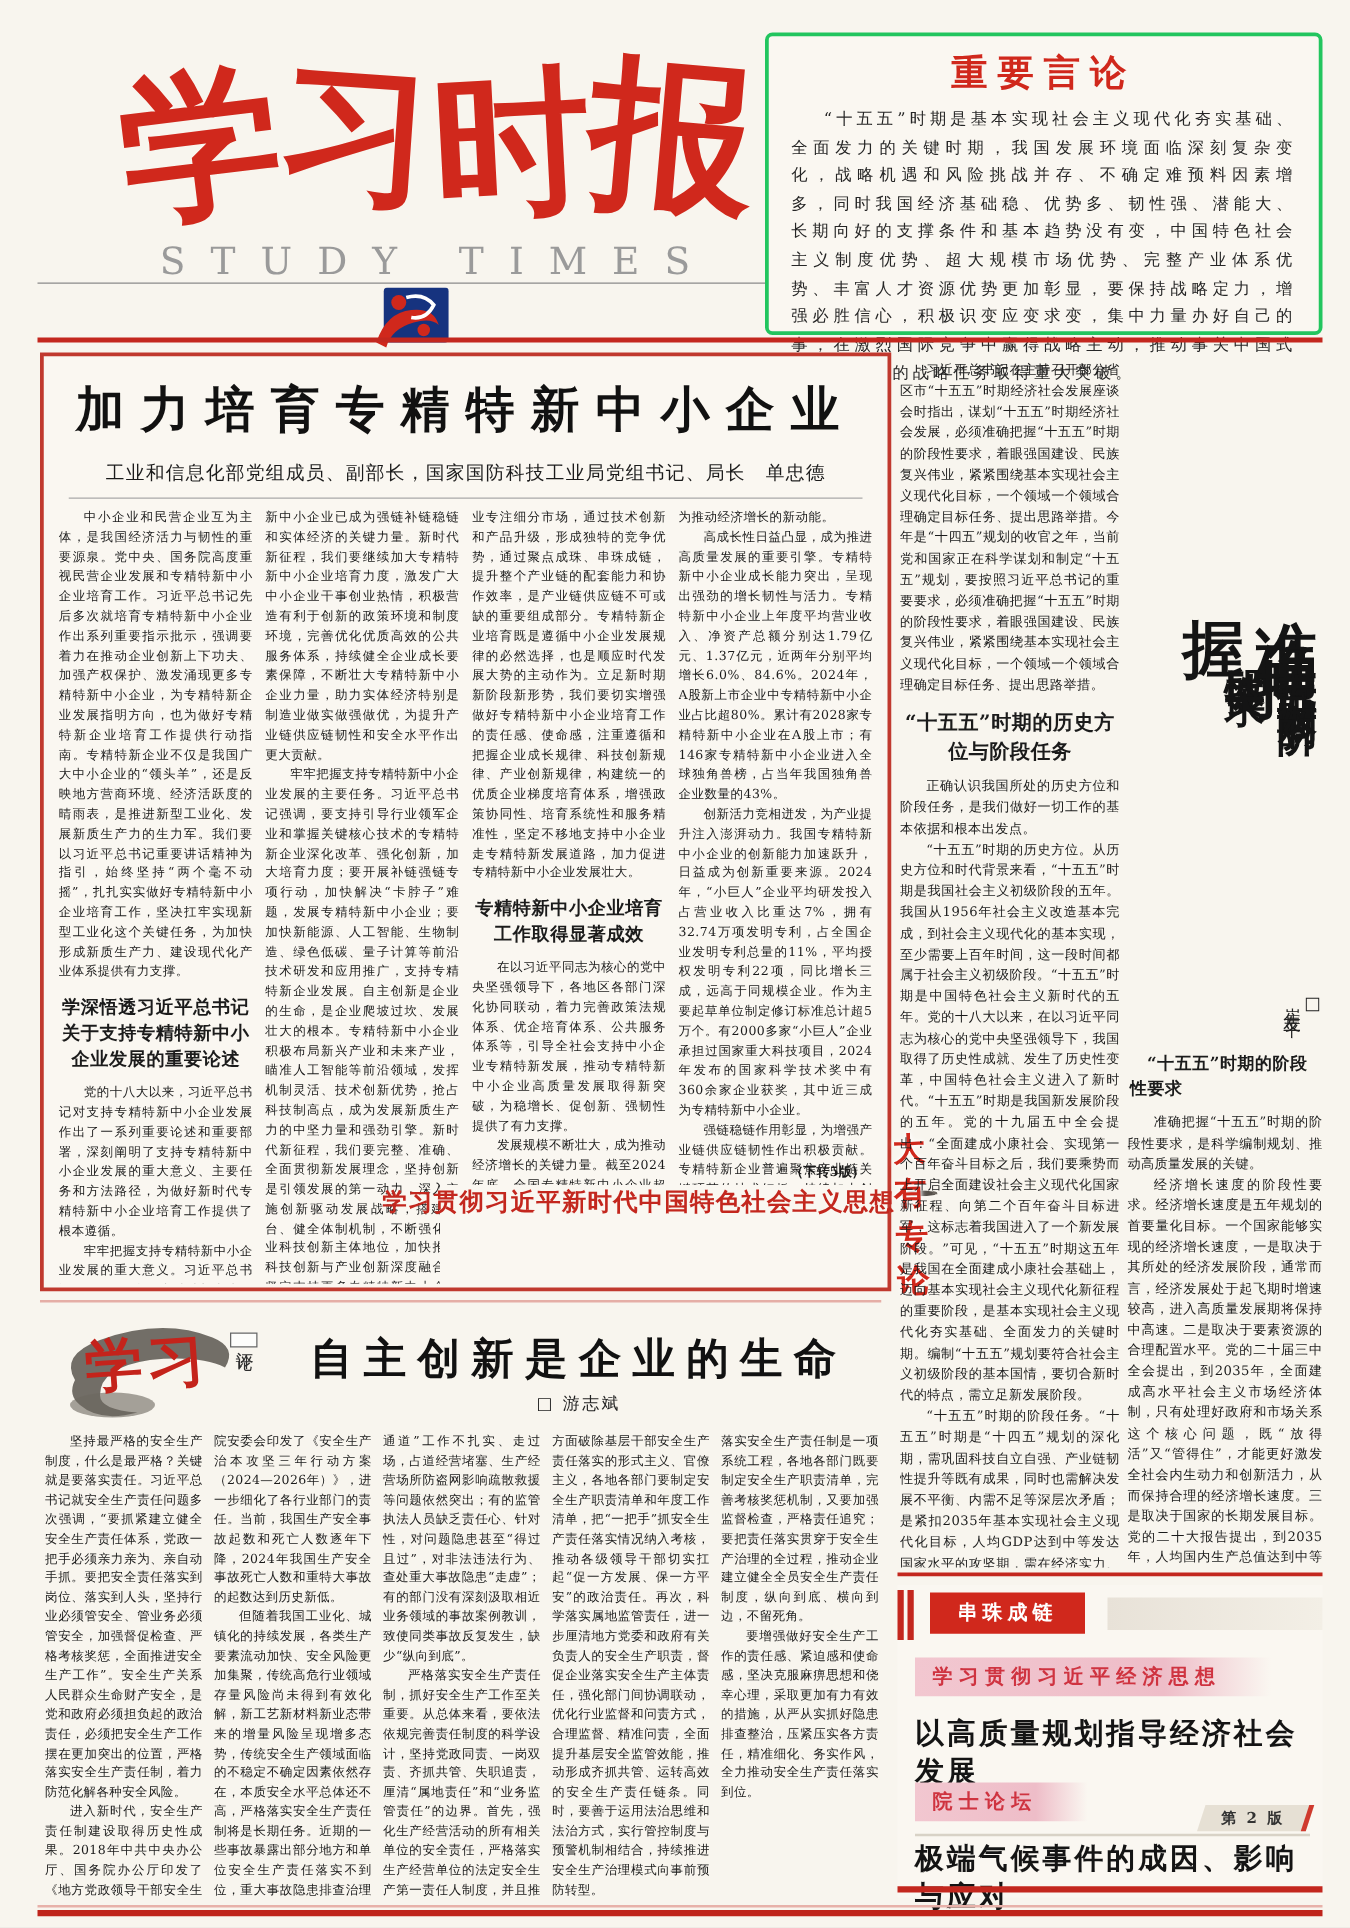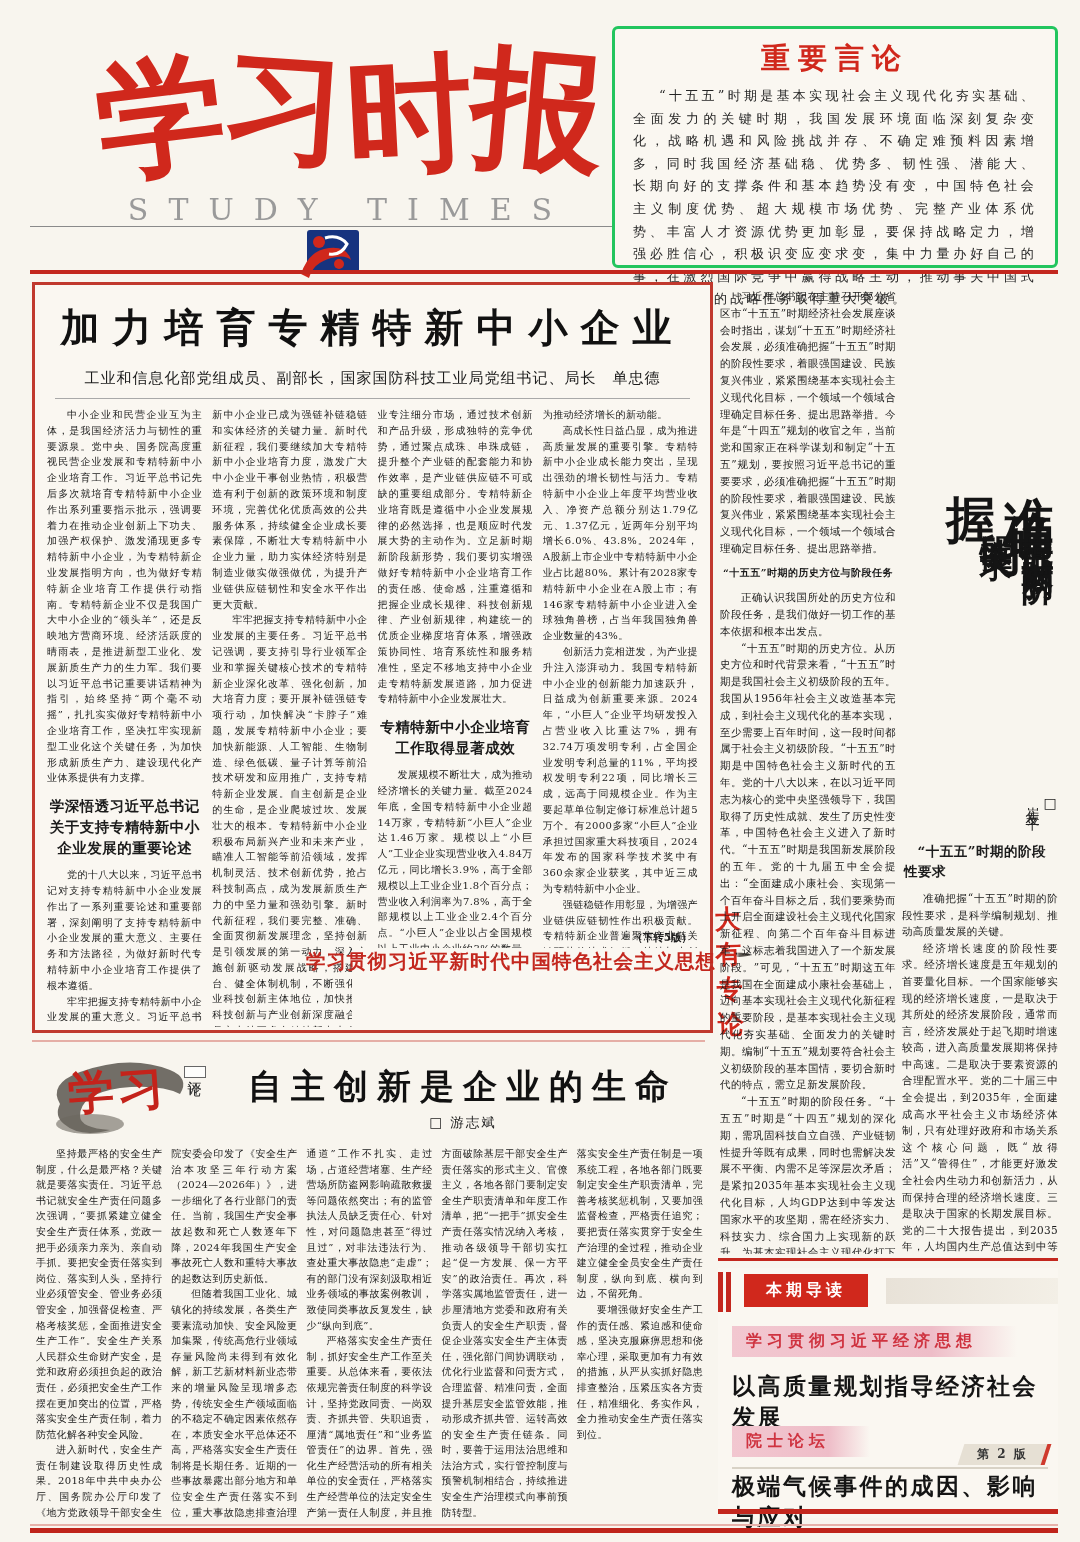--- a/index.html
+++ b/index.html
@@ -50,21 +50,21 @@
                display:flex;flex-direction:row;justify-content:center;}
   #banner-line{color:#c3271e;font-size:19.5px;font-weight:bold;letter-spacing:1px;font-family:"DejaVu Sans","Liberation Sans",sans-serif;white-space:nowrap;}
   #banner-brush{position:relative;margin-top:4px;width:250px;height:40px;display:flex;align-items:center;justify-content:center;}
   #banner-brush svg{position:absolute;inset:0;}
   #banner-brush .t{position:relative;color:#d0281c;font-size:26px;font-weight:bold;letter-spacing:8px;
                    text-shadow:0 0 3px #fff,0 0 5px #fff;transform:rotate(-2deg);}
 
   
   #right-art{position:absolute;left:720px;top:288px;width:338px;height:966px;display:flex;gap:6px;}
   #ra-left{width:176px;height:100%;overflow:hidden;font-size:10.5px;line-height:1.6;letter-spacing:.4px;text-align:justify;}
-  #ra-left .blk.sub{font-size:10px;}
+  #ra-left .blk.sub{font-size:16px;}
   #ra-right{width:156px;height:100%;position:relative;}
   #ra-head{position:absolute;top:0;right:0;height:545px;writing-mode:vertical-rl;display:flex;}
   .vt-main{font-size:50px;font-weight:bold;color:#141414;letter-spacing:16px;padding-top:168px;line-height:1.15;}
   .vt-sub{font-size:32px;font-weight:bold;color:#141414;letter-spacing:5px;padding-top:4px;line-height:1.3;margin-top:0;}
   .vt-byline{font-size:14px;color:#222;padding-top:238px;letter-spacing:6px;}
   #ra-body{position:absolute;top:545px;left:0;right:0;height:420px;overflow:hidden;
            font-size:10.5px;line-height:1.58;letter-spacing:.3px;text-align:justify;}
   #ra-body .blk.sub{font-size:13.5px;text-align:left;text-indent:1em;}
   #right-rule{position:absolute;left:718px;top:1258px;width:340px;height:3px;background:#c3271e;}
 
@@ -160,25 +160,26 @@
           <div class="blk p" data-name="paragraph">党的十八大以来，习近平总书记对支持专精特新中小企业发展作出了一系列重要论述和重要部署，深刻阐明了支持专精特新中小企业发展的重大意义、主要任务和方法路径，为做好新时代专精特新中小企业培育工作提供了根本遵循。</div>
           <div class="blk p" data-name="paragraph">牢牢把握支持专精特新中小企业发展的重大意义。习近平总书记在致2022全国专精特新中小企业发展大会的贺信中指出，希望专精特新中小企业聚焦主业，精耕细作，在提升产业链供应链稳定性、推动经济社会发展中发挥更加重要的作用。广大专精特</div>
         </div>
       <div class="mcol" data-name="article-column">
           <div class="blk cont" data-name="paragraph">新中小企业已成为强链补链稳链和实体经济的关键力量。新时代新征程，我们要继续加大专精特新中小企业培育力度，激发广大中小企业干事创业热情，积极营造有利于创新的政策环境和制度环境，完善优化优质高效的公共服务体系，持续健全企业成长要素保障，不断壮大专精特新中小企业力量，助力实体经济特别是制造业做实做强做优，为提升产业链供应链韧性和安全水平作出更大贡献。</div>
           <div class="blk p" data-name="paragraph">牢牢把握支持专精特新中小企业发展的主要任务。习近平总书记强调，要支持引导行业领军企业和掌握关键核心技术的专精特新企业深化改革、强化创新，加大培育力度；要开展补链强链专项行动，加快解决“卡脖子”难题，发展专精特新中小企业；要加快新能源、人工智能、生物制造、绿色低碳、量子计算等前沿技术研发和应用推广，支持专精特新企业发展。自主创新是企业的生命，是企业爬坡过坎、发展壮大的根本。专精特新中小企业积极布局新兴产业和未来产业，瞄准人工智能等前沿领域，发挥机制灵活、技术创新优势，抢占科技制高点，成为发展新质生产力的中坚力量和强劲引擎。新时代新征程，我们要完整、准确、全面贯彻新发展理念，坚持创新是引领发展的第一动力，深入实施创新驱动发展战略，搭建平台、健全体制机制，不断强化企业科技创新主体地位，加快推进科技创新与产业创新深度融合，坚定支持更多专精特新中小企业脱颖而出、持续涌现，在新领域新赛道跑出加速度。</div>
         </div>
       <div class="mcol" data-name="article-column">
           <div class="blk cont" data-name="paragraph">业专注细分市场，通过技术创新和产品升级，形成独特的竞争优势，通过聚点成珠、串珠成链，提升整个产业链的配套能力和协作效率，是产业链供应链不可或缺的重要组成部分。专精特新企业培育既是遵循中小企业发展规律的必然选择，也是顺应时代发展大势的主动作为。立足新时期新阶段新形势，我们要切实增强做好专精特新中小企业培育工作的责任感、使命感，注重遵循和把握企业成长规律、科技创新规律、产业创新规律，构建统一的优质企业梯度培育体系，增强政策协同性、培育系统性和服务精准性，坚定不移地支持中小企业走专精特新发展道路，加力促进专精特新中小企业发展壮大。</div>
           <div class="blk sub" data-name="section-subhead">专精特新中小企业培育工作取得显著成效</div>
+          <div class="blk p" data-name="paragraph">在以习近平同志为核心的党中央坚强领导下，各地区各部门深化协同联动，着力完善政策法规体系、优企培育体系、公共服务体系等，引导全社会支持中小企业专精特新发展，推动专精特新中小企业高质量发展取得新突破，为稳增长、促创新、强韧性提供了有力支撑。</div>
           <div class="blk p" data-name="paragraph">发展规模不断壮大，成为推动经济增长的关键力量。截至2024年底，全国专精特新中小企业超14万家，专精特新“小巨人”企业达1.46万家。规模以上“小巨人”工业企业实现营业收入4.84万亿元，同比增长3.9%，高于全部规模以上工业企业1.8个百分点；营业收入利润率为7.8%，高于全部规模以上工业企业2.4个百分点。“小巨人”企业以占全国规模以上工业中小企业约3%的数量，贡献了6%的营业收入和9.7%的利润，成</div>
         </div>
       <div class="mcol" data-name="article-column">
           <div class="blk cont" data-name="paragraph">为推动经济增长的新动能。</div>
-          <div class="blk p" data-name="paragraph">高成长性日益凸显，成为推进高质量发展的重要引擎。专精特新中小企业成长能力突出，呈现出强劲的增长韧性与活力。专精特新中小企业上年度平均营业收入、净资产总额分别达1.79亿元、1.37亿元，近两年分别平均增长6.0%、43.8%。2024年，A股新上市企业中专精特新中小企业占比超80%。累计有2028家专精特新中小企业在A股上市；有146家专精特新中小企业进入全球独角兽榜，占当年我国独角兽企业数量的43%。</div>
+          <div class="blk p" data-name="paragraph">高成长性日益凸显，成为推进高质量发展的重要引擎。专精特新中小企业成长能力突出，呈现出强劲的增长韧性与活力。专精特新中小企业上年度平均营业收入、净资产总额分别达1.79亿元、1.37亿元，近两年分别平均增长6.0%、84.6%。2024年，A股新上市企业中专精特新中小企业占比超80%。累计有2028家专精特新中小企业在A股上市；有146家专精特新中小企业进入全球独角兽榜，占当年我国独角兽企业数量的43%。</div>
           <div class="blk p" data-name="paragraph">创新活力竞相迸发，为产业提升注入澎湃动力。我国专精特新中小企业的创新能力加速跃升，日益成为创新重要来源。2024年，“小巨人”企业平均研发投入占营业收入比重达7%，拥有32.74万项发明专利，占全国企业发明专利总量的11%，平均授权发明专利22项，同比增长三成，远高于同规模企业。作为主要起草单位制定修订标准总计超5万个。有2000多家“小巨人”企业承担过国家重大科技项目，2024年发布的国家科学技术奖中有360余家企业获奖，其中近三成为专精特新中小企业。</div>
           <div class="blk p" data-name="paragraph">强链稳链作用彰显，为增强产业链供应链韧性作出积极贡献。专精特新企业普遍聚焦产业链关键环节的技术短板，持续加大创新投入，提升韧性技术创新能力，在稳链固链强链中发挥着关键作用。“小巨人”企业中，制造业企业占比88%，六成位于工业基础领域、超八成企业分布在战略性新兴产业链上。九成企业至少为3家国内外知名大企业直接配套。量子科技、人工智能、低空经济等未来产业领域“小巨人”企业数量近5000家，为强链稳链发挥了重要支撑作用。</div>
         </div>
     </div>
     <div id="main-jump" data-name="continued-on-page-note">（下转5版）</div>
     <div id="main-banner" data-name="theme-banner">
       <div id="banner-line" data-name="banner-slogan">学习贯彻习近平新时代中国特色社会主义思想</div>
       <div id="banner-brush" data-name="brush-stroke-graphic">
         <svg viewBox="0 0 250 40" preserveAspectRatio="none" data-name="ink-brush-icon">
           <path d="M14 20 Q30 2 95 4 Q180 2 243 12 Q250 20 232 30 Q180 40 95 37 Q28 38 10 30 Q2 25 14 20 Z" fill="#55504a"></path>
@@ -207,21 +208,21 @@
           <div class="blk sub" data-name="section-subhead">“十五五”时期的阶段性要求</div>
           <div class="blk p" data-name="paragraph">准确把握“十五五”时期的阶段性要求，是科学编制规划、推动高质量发展的关键。</div>
           <div class="blk p" data-name="paragraph">经济增长速度的阶段性要求。经济增长速度是五年规划的首要量化目标。一个国家能够实现的经济增长速度，一是取决于其所处的经济发展阶段，通常而言，经济发展处于起飞期时增速较高，进入高质量发展期将保持中高速。二是取决于要素资源的合理配置水平。党的二十届三中全会提出，到2035年，全面建成高水平社会主义市场经济体制，只有处理好政府和市场关系这个核心问题，既“放得活”又“管得住”，才能更好激发全社会内生动力和创新活力，从而保持合理的经济增长速度。三是取决于国家的长期发展目标。党的二十大报告提出，到2035年，人均国内生产总值达到中等发达国家水平。根据世界银行数据，目前中等发达国家人均GDP约为3万美元，而2024年我国人均GDP为1.34万美元。据此估算，到2035年前，我国GDP年均增长率要在4.5%以上才能确保实现党的二十大报告提出的发展目标。</div>
         </div>
     </div>
   </div>
   <div id="right-rule" data-name="section-rule"></div>
 
   <div id="digest" data-name="issue-digest">
     <div id="digest-bar" data-name="digest-accent-bar"></div>
-    <div id="digest-badge" data-name="digest-badge">本期导读</div>
+    <div id="digest-badge" data-name="digest-badge">串珠成链</div>
     <div id="digest-strip" data-name="digest-strip"></div>
     <div class="digest-item" style="top:58px;" data-name="digest-item">
       <span class="cat" data-name="digest-category">学习贯彻习近平经济思想</span>
       <div class="title" data-name="digest-title">以高质量规划指导经济社会发展</div>
       <div class="pager" data-name="digest-page-row">
         <span data-name="digest-page-ref"><i data-name="digest-page-label">第 2 版</i></span>
       </div>
     </div>
     <div class="digest-item" style="top:158px;" data-name="digest-item">
       <span class="cat" data-name="digest-category">院士论坛</span>

